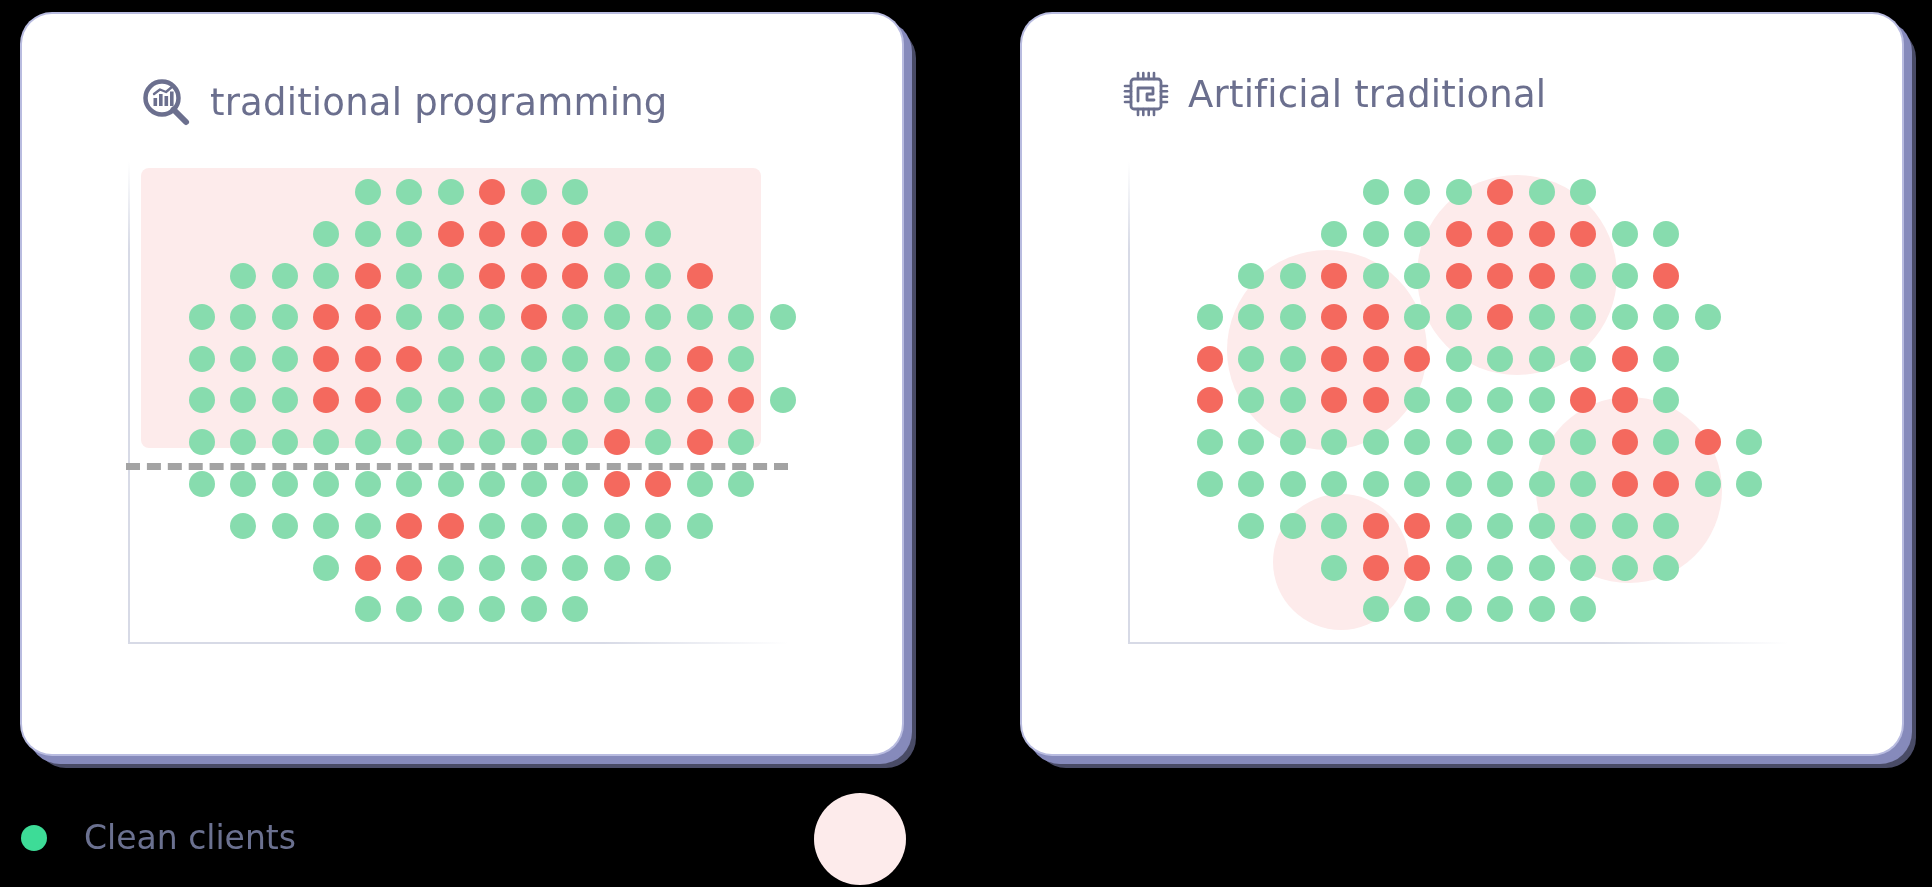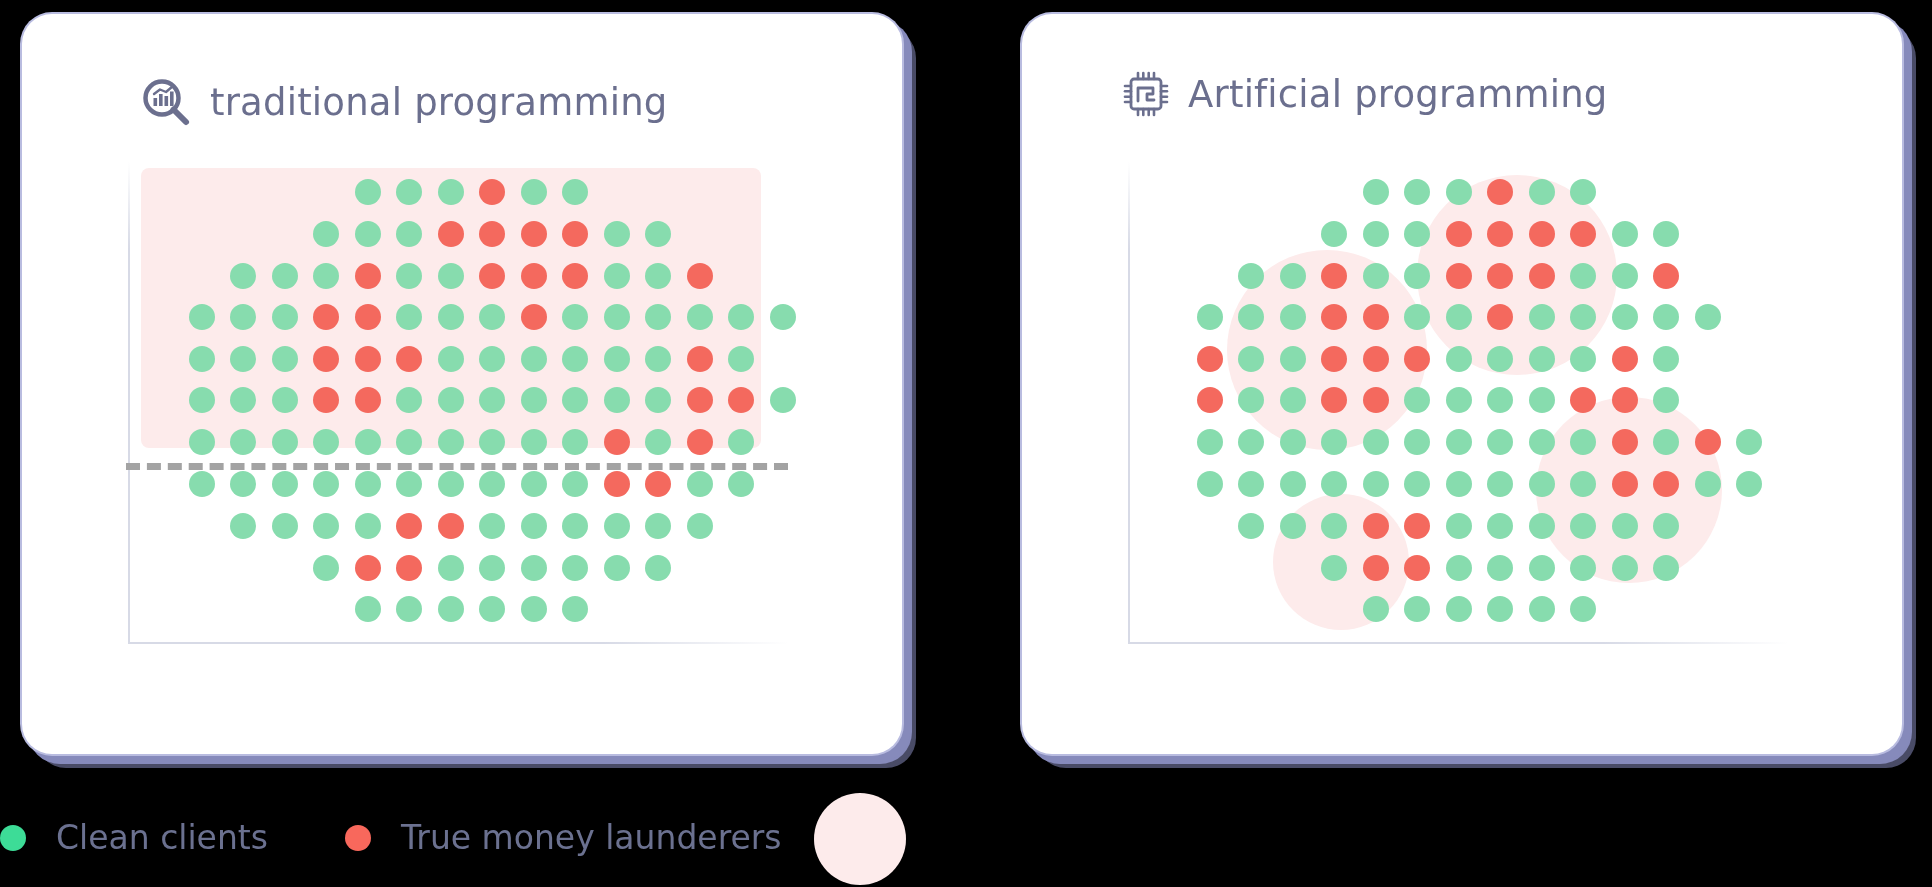--- a/index.html
+++ b/index.html
@@ -249,21 +249,21 @@
                 <line x1="3" y1="32" x2="9" y2="32"></line>
               <line x1="39" y1="16" x2="45" y2="16"></line>
                 <line x1="39" y1="21.3" x2="45" y2="21.3"></line>
               <line x1="39" y1="26.7" x2="45" y2="26.7"></line>
                 <line x1="39" y1="32" x2="45" y2="32"></line>
             </g>
             <rect x="9" y="9" width="30" height="30" rx="3" fill="none" stroke="#6b6f8e" stroke-width="2.8"></rect>
             <path d="M16 31 V18 H22 M22 18 H31 V24 H25 V30 H32" fill="none" stroke="#6b6f8e" stroke-width="2.8" stroke-linejoin="round" stroke-linecap="round"></path>
           </svg>
         </span>
-        <span class="card-title">Artificial programming</span>
+        <span class="card-title">Artificial traditional</span>
       </div>
 
       <div class="plot" style="left:0;top:0;width:880px;height:740px;">
 
         <div class="screen-circle" style="left:205px;top:236px;width:200px;height:200px;"></div>
         <div class="screen-circle" style="left:395px;top:161px;width:200px;height:200px;"></div>
         <div class="screen-circle" style="left:514px;top:383px;width:186px;height:186px;"></div>
         <div class="screen-circle" style="left:251px;top:480px;width:136px;height:136px;"></div>
 
         <div class="axis-fade-v" style="left:106px;top:148px;height:482px;"></div>
@@ -387,28 +387,24 @@
             <div class="dot clean" style="left: 465px; top: 582px; width: 26px; height: 26px;"></div>
             <div class="dot clean" style="left: 506.5px; top: 582px; width: 26px; height: 26px;"></div>
             <div class="dot clean" style="left: 548px; top: 582px; width: 26px; height: 26px;"></div>
           </div>
       </div>
     </div>
   </div>
 
   <div class="legend">
 
-    <div class="legend-item" style="left:0;top:22px;">
+    <div class="legend-item" style="left:21px;top:22px;gap:7px;">
       <span class="legend-swatch" style="width:26px;height:26px;background:#3ddc97;margin-right:30px;"></span>
       <span class="legend-label">Clean clients</span>
     </div>
 
-    <div class="legend-item" style="left:345px;top:22px;">
-      <span class="legend-swatch" style="width:26px;height:26px;background:#f8685c;margin-right:30px;"></span>
-      <span class="legend-label">True money launderers</span>
-    </div>
 
     <div class="legend-item" style="left:814px;top:-3px;">
       <span class="legend-swatch" style="width:92px;height:92px;background:#fdebeb;margin-right:40px;"></span>
     </div>
 
   </div>
 </div>
 
 </body></html>

